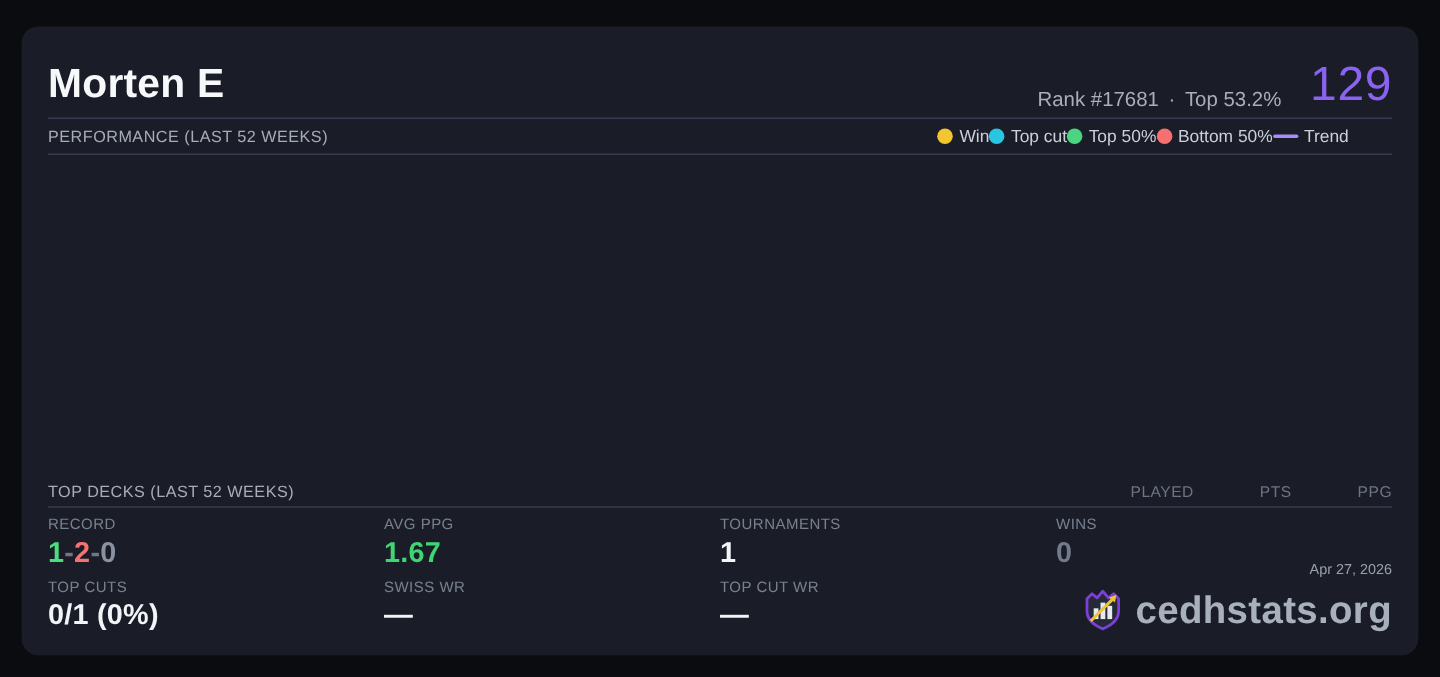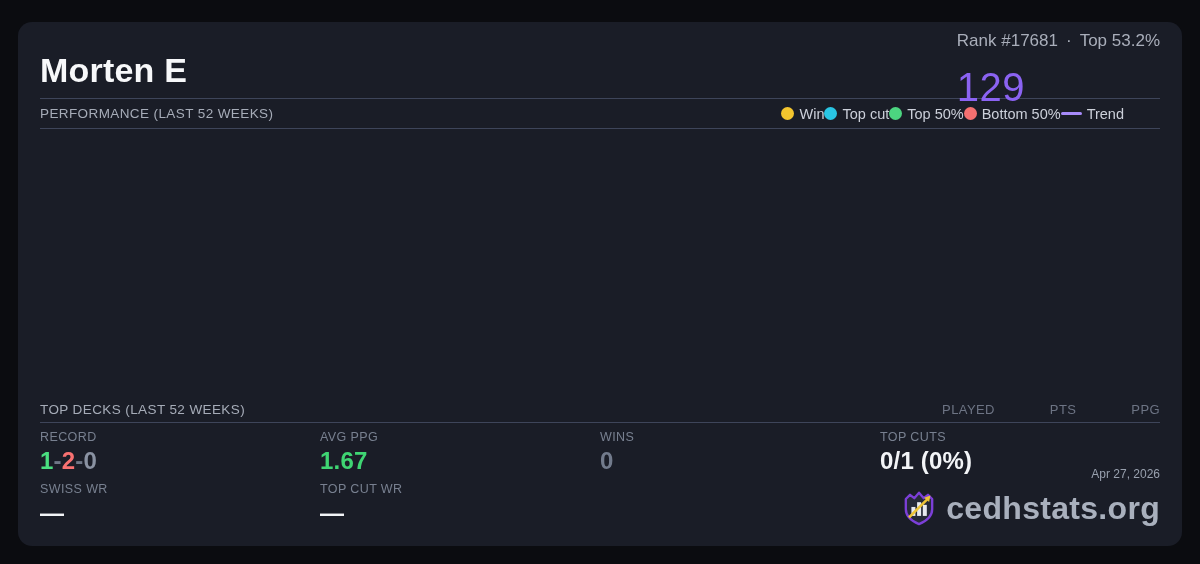--- a/index.html
+++ b/index.html
@@ -19,21 +19,21 @@
     display:flex; flex-direction:column;
   }
   
   .card-header {
     height:65px;
     display:flex; justify-content:space-between; align-items:center;
     border-bottom:1px solid #3e455a;
     padding-top:8px;
   }
   .title { font-size:34px; font-weight:700; color:#f7f8fa; letter-spacing:0.2px; }
-  .header-right { display:flex; align-items:flex-start; gap:14px;flex-direction:column; }
+  .header-right { display:flex; align-items:flex-end; gap:24px; }
   .rank-text { color:#a9aeba; font-size:17px; display:flex; gap:8px; align-items:center; }
   .score { font-size:40px; font-weight:400; letter-spacing:0.5px; }
   
   .perf-row {
     height:30px;
     display:flex; justify-content:space-between; align-items:center;
     border-bottom:1px solid #3e455a;
   }
   .section-heading { color:#a6acb8; font-size:13.5px; letter-spacing:0.4px; }
   .legend { display:flex; align-items:center; margin-right:36px; }
@@ -129,20 +129,24 @@
         <div class="stat-value">
           <span style="color: rgb(74, 222, 128);">1</span><span class="record-sep">-</span><span style="color: rgb(248, 113, 113);">2</span><span class="record-sep">-</span><span style="color: rgb(138, 146, 162);">0</span>
         </div>
       </div>
 
       <div class="stat-cell">
         <div class="stat-label">AVG PPG</div>
         <div class="stat-value" style="color: rgb(63, 213, 115);">1.67</div>
       </div>
 
+      <div class="stat-cell">
+        <div class="stat-label">TOURNAMENTS</div>
+        <div class="stat-value" style="color: rgb(242, 244, 247);">1</div>
+      </div>
 
       <div class="stat-cell">
         <div class="stat-label">WINS</div>
         <div class="stat-value" style="color: rgb(114, 123, 140);">0</div>
       </div>
 
       <div class="stat-cell">
         <div class="stat-label">TOP CUTS</div>
         <div class="stat-value" style="color: rgb(242, 244, 247);">0/1 (0%)</div>
       </div>

